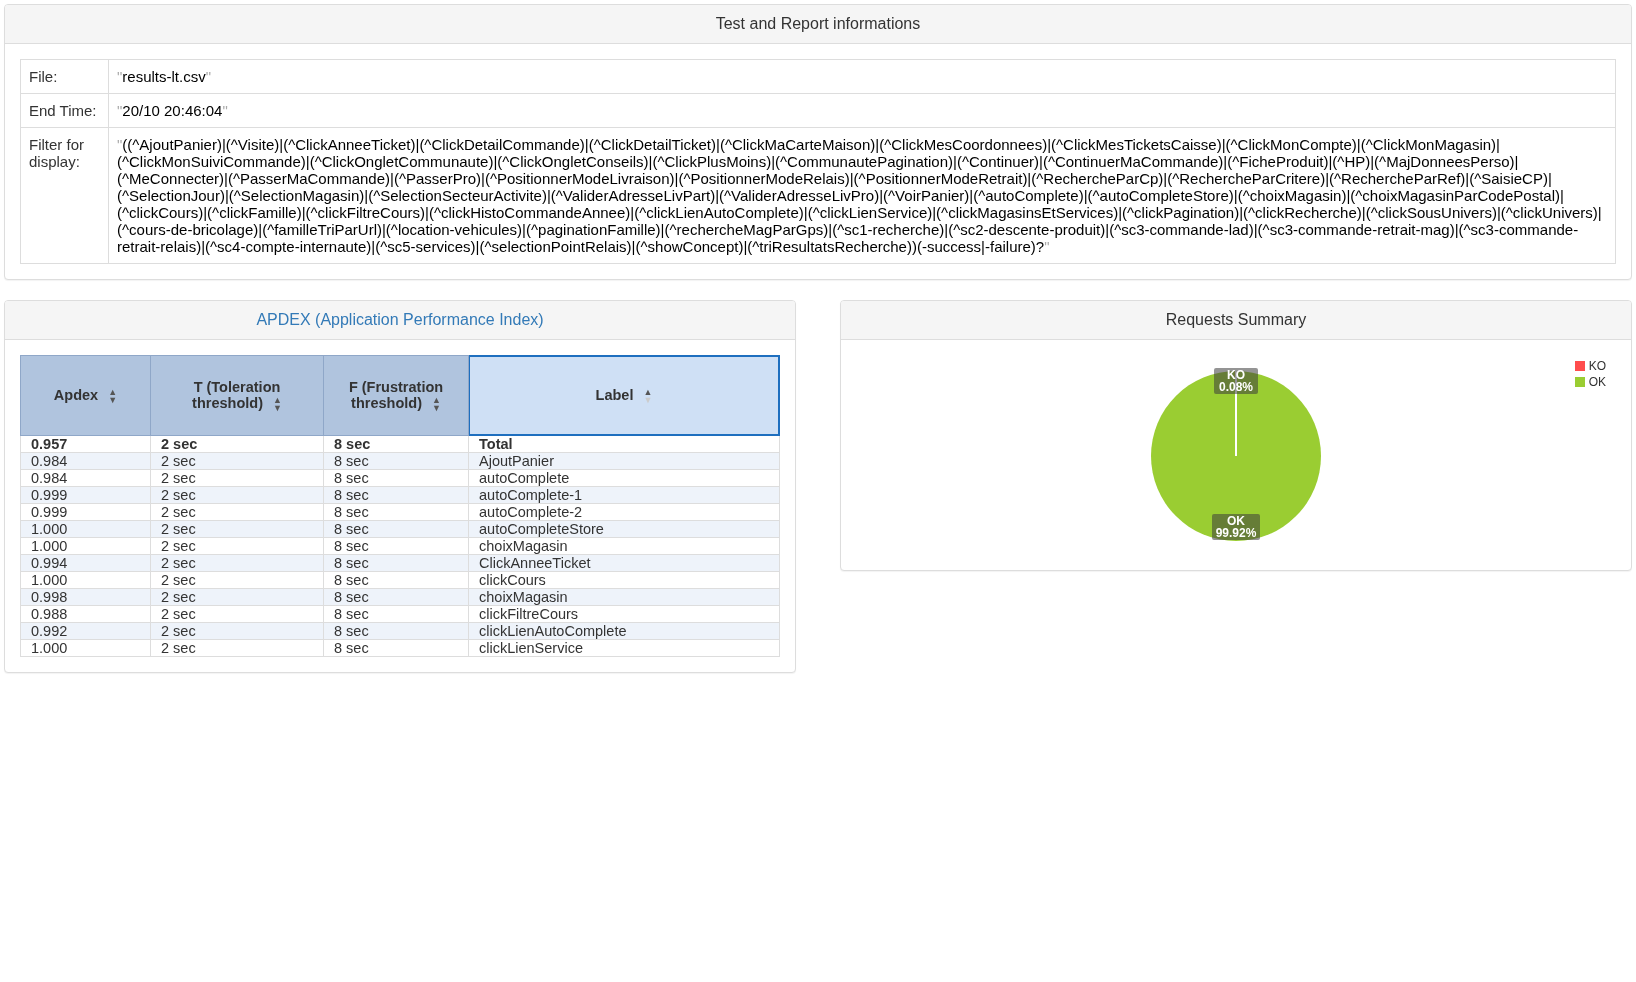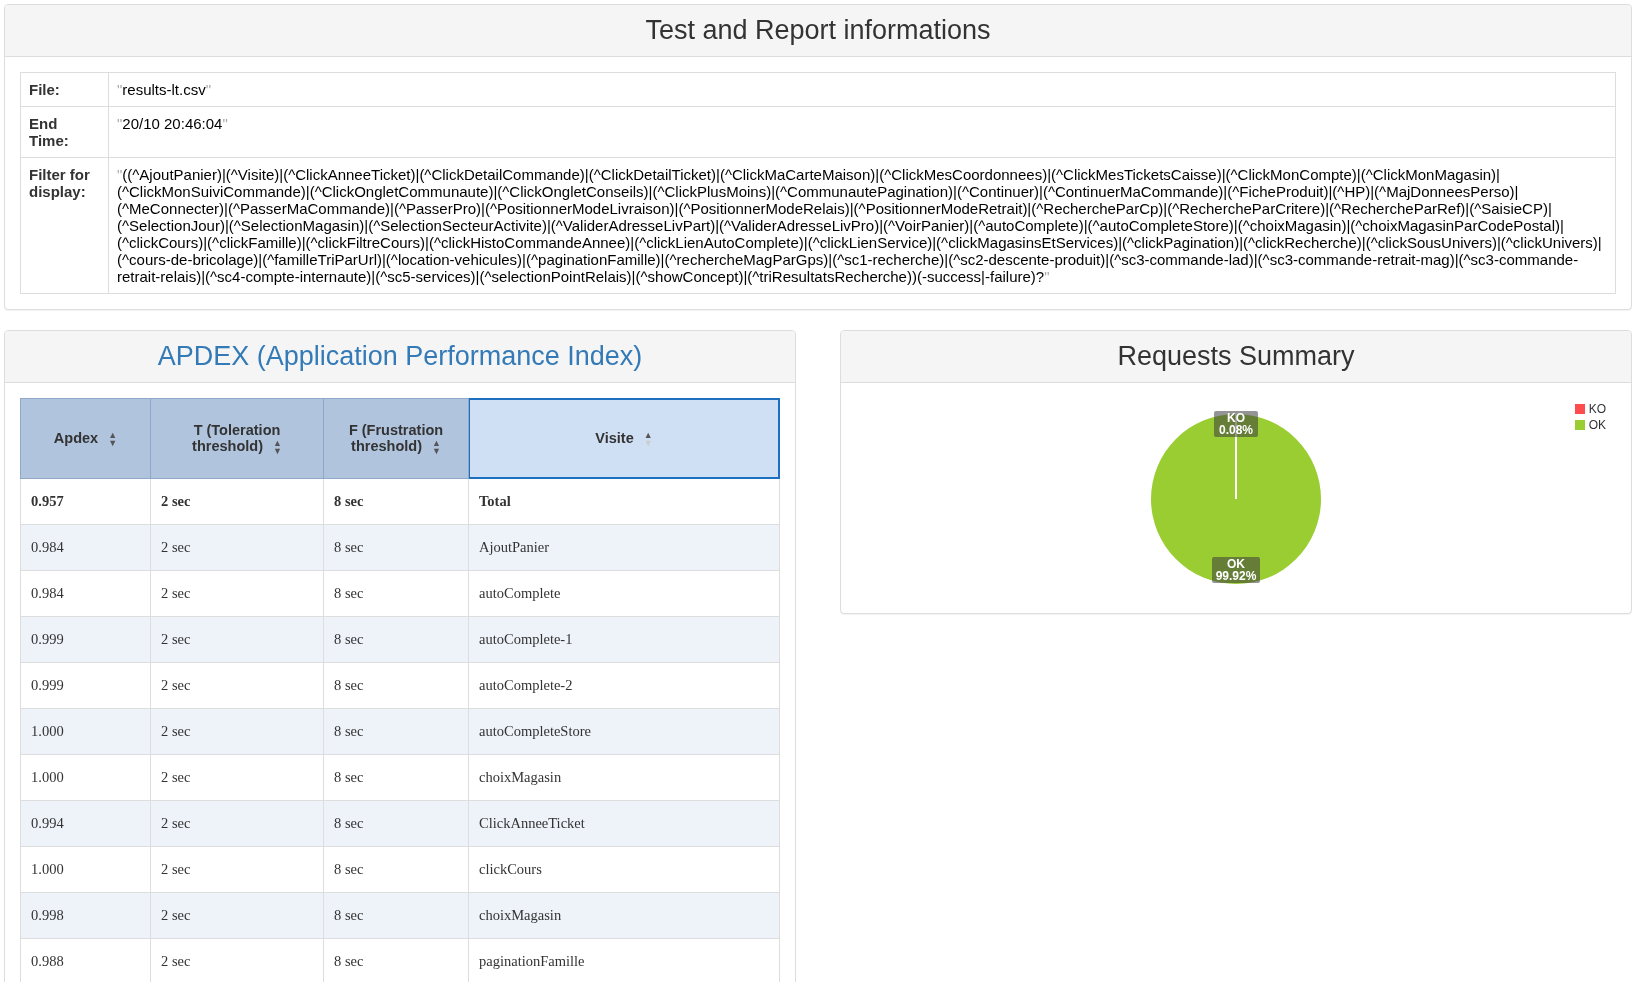--- a/index.html
+++ b/index.html
@@ -21,21 +21,21 @@
     margin-bottom: 20px;
   }
   .panel-heading {
     background-color: #f5f5f5;
     border-bottom: 1px solid #ddd;
     padding: 10px 15px;
     border-top-left-radius: 3px;
     border-top-right-radius: 3px;
   }
   .panel-title {
-    font-size: 27px;
+    font-size: 16px;
     font-weight: 500;
     color: #333;
     text-align: center;
     margin: 0;
   }
   .panel-title.link {
     color: #337ab7;
   }
   .panel-body {
     padding: 15px;
@@ -47,21 +47,21 @@
     border-collapse: collapse;
     font-size: 15px;
   }
   table.info th, table.info td {
     border: 1px solid #ddd;
     padding: 8px;
     text-align: left;
     vertical-align: top;
   }
   table.info th {
-    font-weight: 700;
+    font-weight: 400;
     width: 88px;
     white-space: normal;
   }
   table.info td {
     color: #000000;
     word-break: break-word;
   }
   .quoted-value::before, .quoted-value::after {
     content: "\"";
     color: #aaa;
@@ -107,22 +107,21 @@
     line-height: 8px;
     vertical-align: middle;
   }
   .sort-icons .up, .sort-icons .down { display:block; }
   .sort-icons.asc .down { color: #ccc; }
 
   table.apdex tbody tr:nth-child(odd)  td { background: #fff; }
   table.apdex tbody tr:nth-child(even) td { background: #eef3fa; }
   table.apdex td {
     border: 1px solid #ddd;
-    padding: 14px 10px;
-    font-family: Liberation Serif, serif;
+    padding: 0 10px;
   }
   table.apdex tbody tr.total td {
     font-weight: 700;
     background: #fff;
   }
   .col-apdex { width: 130px; }
   .col-t     { width: 173px; }
   .col-f     { width: 145px; }
 
   
@@ -210,21 +209,21 @@
                 </th>
                 <th class="col-t">
                   <span>T (Toleration threshold)</span>
                   <span class="sort-icons"><span class="up">▲</span><span class="down">▼</span></span>
                 </th>
                 <th class="col-f">
                   <span>F (Frustration threshold)</span>
                   <span class="sort-icons"><span class="up">▲</span><span class="down">▼</span></span>
                 </th>
                 <th class="sorted">
-                  <span>Visite</span>
+                  <span>Label</span>
                   <span class="sort-icons asc"><span class="up">▲</span><span class="down">▼</span></span>
                 </th>
               </tr>
             </thead>
             <tbody>
 
             <tr class="total">
                   <td>0.957</td>
                   <td>2 sec</td>
                   <td>8 sec</td>
@@ -281,21 +280,21 @@
                 <tr>
                   <td>0.998</td>
                   <td>2 sec</td>
                   <td>8 sec</td>
                   <td>choixMagasin</td>
                 </tr>
                 <tr>
                   <td>0.988</td>
                   <td>2 sec</td>
                   <td>8 sec</td>
-                  <td>paginationFamille</td>
+                  <td>clickFiltreCours</td>
                 </tr>
                 <tr>
                   <td>0.992</td>
                   <td>2 sec</td>
                   <td>8 sec</td>
                   <td>clickLienAutoComplete</td>
                 </tr>
                 <tr>
                   <td>1.000</td>
                   <td>2 sec</td>

